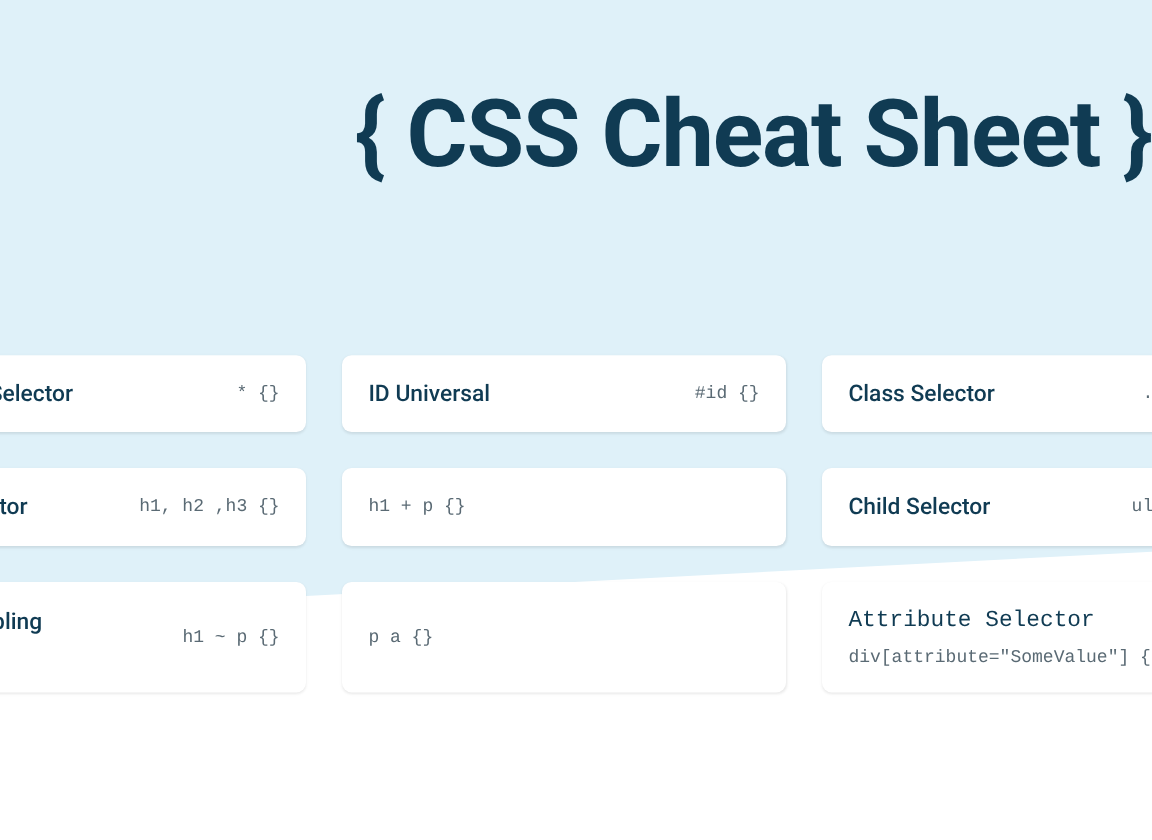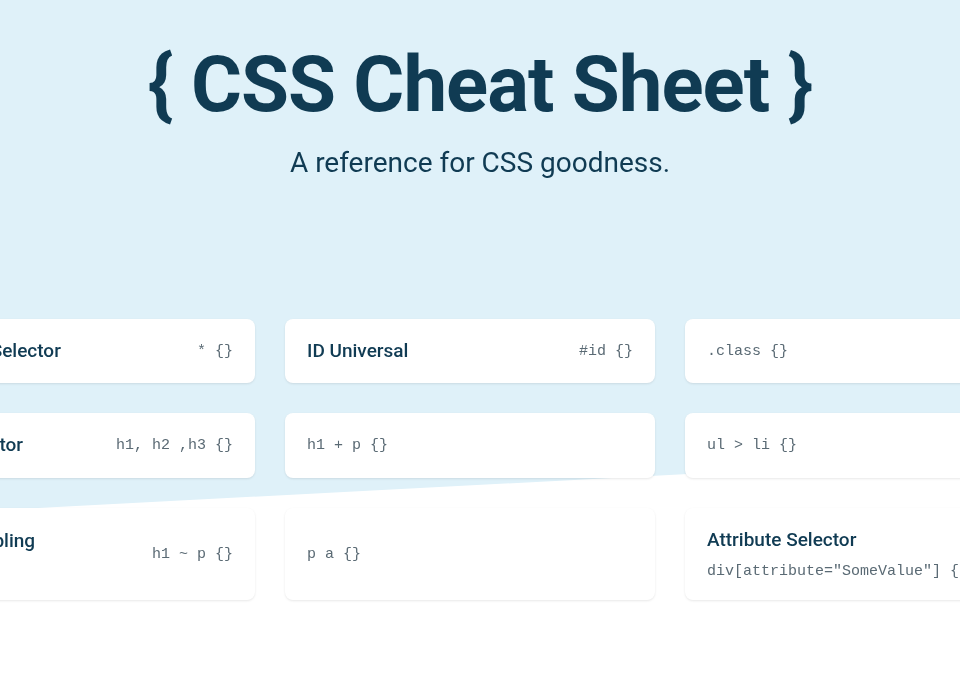--- a/index.html
+++ b/index.html
@@ -10,22 +10,22 @@
     body {
       width: 960px;
       height: 700px;
       background: #dff1f9;
       font-family: -apple-system, BlinkMacSystemFont, "Segoe UI", Roboto, sans-serif;
       color: #103b53;
       overflow: hidden;
       position: relative;
     }
     .hero {
-      text-align: center;
-      padding-top: 42px;
+      text-align: right;
+      padding-top: 70px;
       padding-bottom: 40px;
     }
     .hero-title {
       font-size: 78px;
       font-weight: 700;
       letter-spacing: -1px;
       color: #103b53;
       line-height: 1.1;
     }
     .hero-subtitle {
@@ -80,61 +80,63 @@
       max-width: 180px;
     }
     .card-code {
       font-family: "SFMono-Regular", Consolas, "Courier New", monospace;
       font-size: 15px;
       color: #5a6a74;
       white-space: nowrap;
     }
     .card.stacked .card-title {
       max-width: 100%;
+      font-family: Liberation Mono, monospace;
     }
     .card.stacked .card-code {
       align-self: flex-start;
     }
   </style>
 </head>
 <body>
 
 <div class="hero">
   <h1 class="hero-title">{ CSS Cheat Sheet }</h1>
-  <p class="hero-subtitle">A reference for CSS goodness.</p>
 </div>
 
 <div class="diagonal-bg"></div>
 
 <div class="grid">
 
   <div class="card">
     <span class="card-title">Universal Selector</span>
     <span class="card-code">* {}</span>
   </div>
 
   <div class="card">
     <span class="card-title">ID Universal</span>
     <span class="card-code">#id {}</span>
   </div>
 
   <div class="card">
+    <span class="card-title">Class Selector</span>
     <span class="card-code">.class {}</span>
   </div>
 
   <div class="card">
     <span class="card-title">Type Selector</span>
     <span class="card-code">h1, h2 ,h3 {}</span>
   </div>
 
   <div class="card">
     <span class="card-code">h1 + p {}</span>
   </div>
 
   <div class="card">
+    <span class="card-title">Child Selector</span>
     <span class="card-code">ul &gt; li {}</span>
   </div>
 
   <div class="card">
     <span class="card-title">General Sibling Selector</span>
     <span class="card-code">h1 ~ p {}</span>
   </div>
 
   <div class="card">
     <span class="card-code">p a {}</span>

